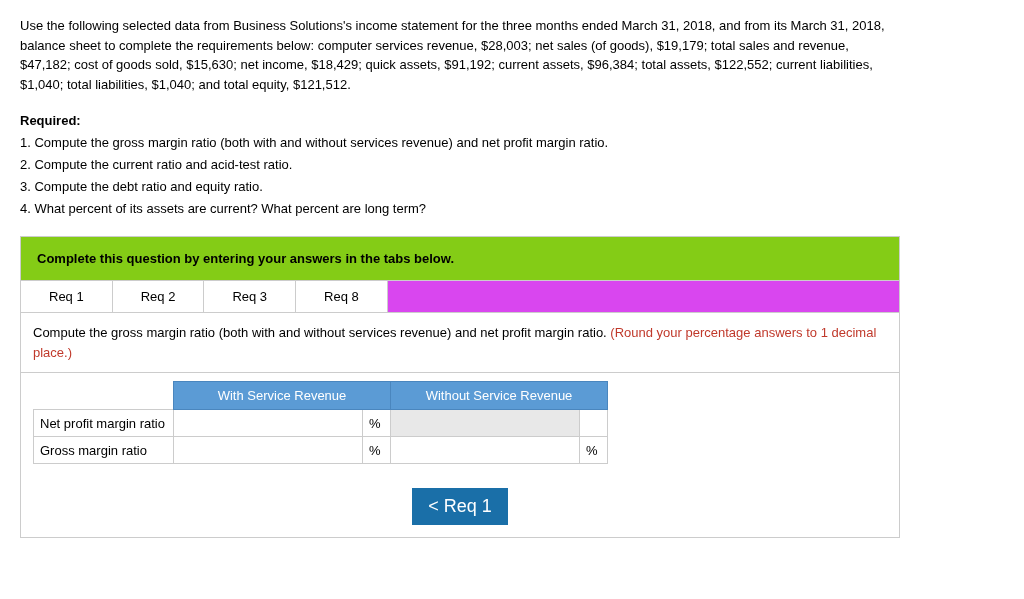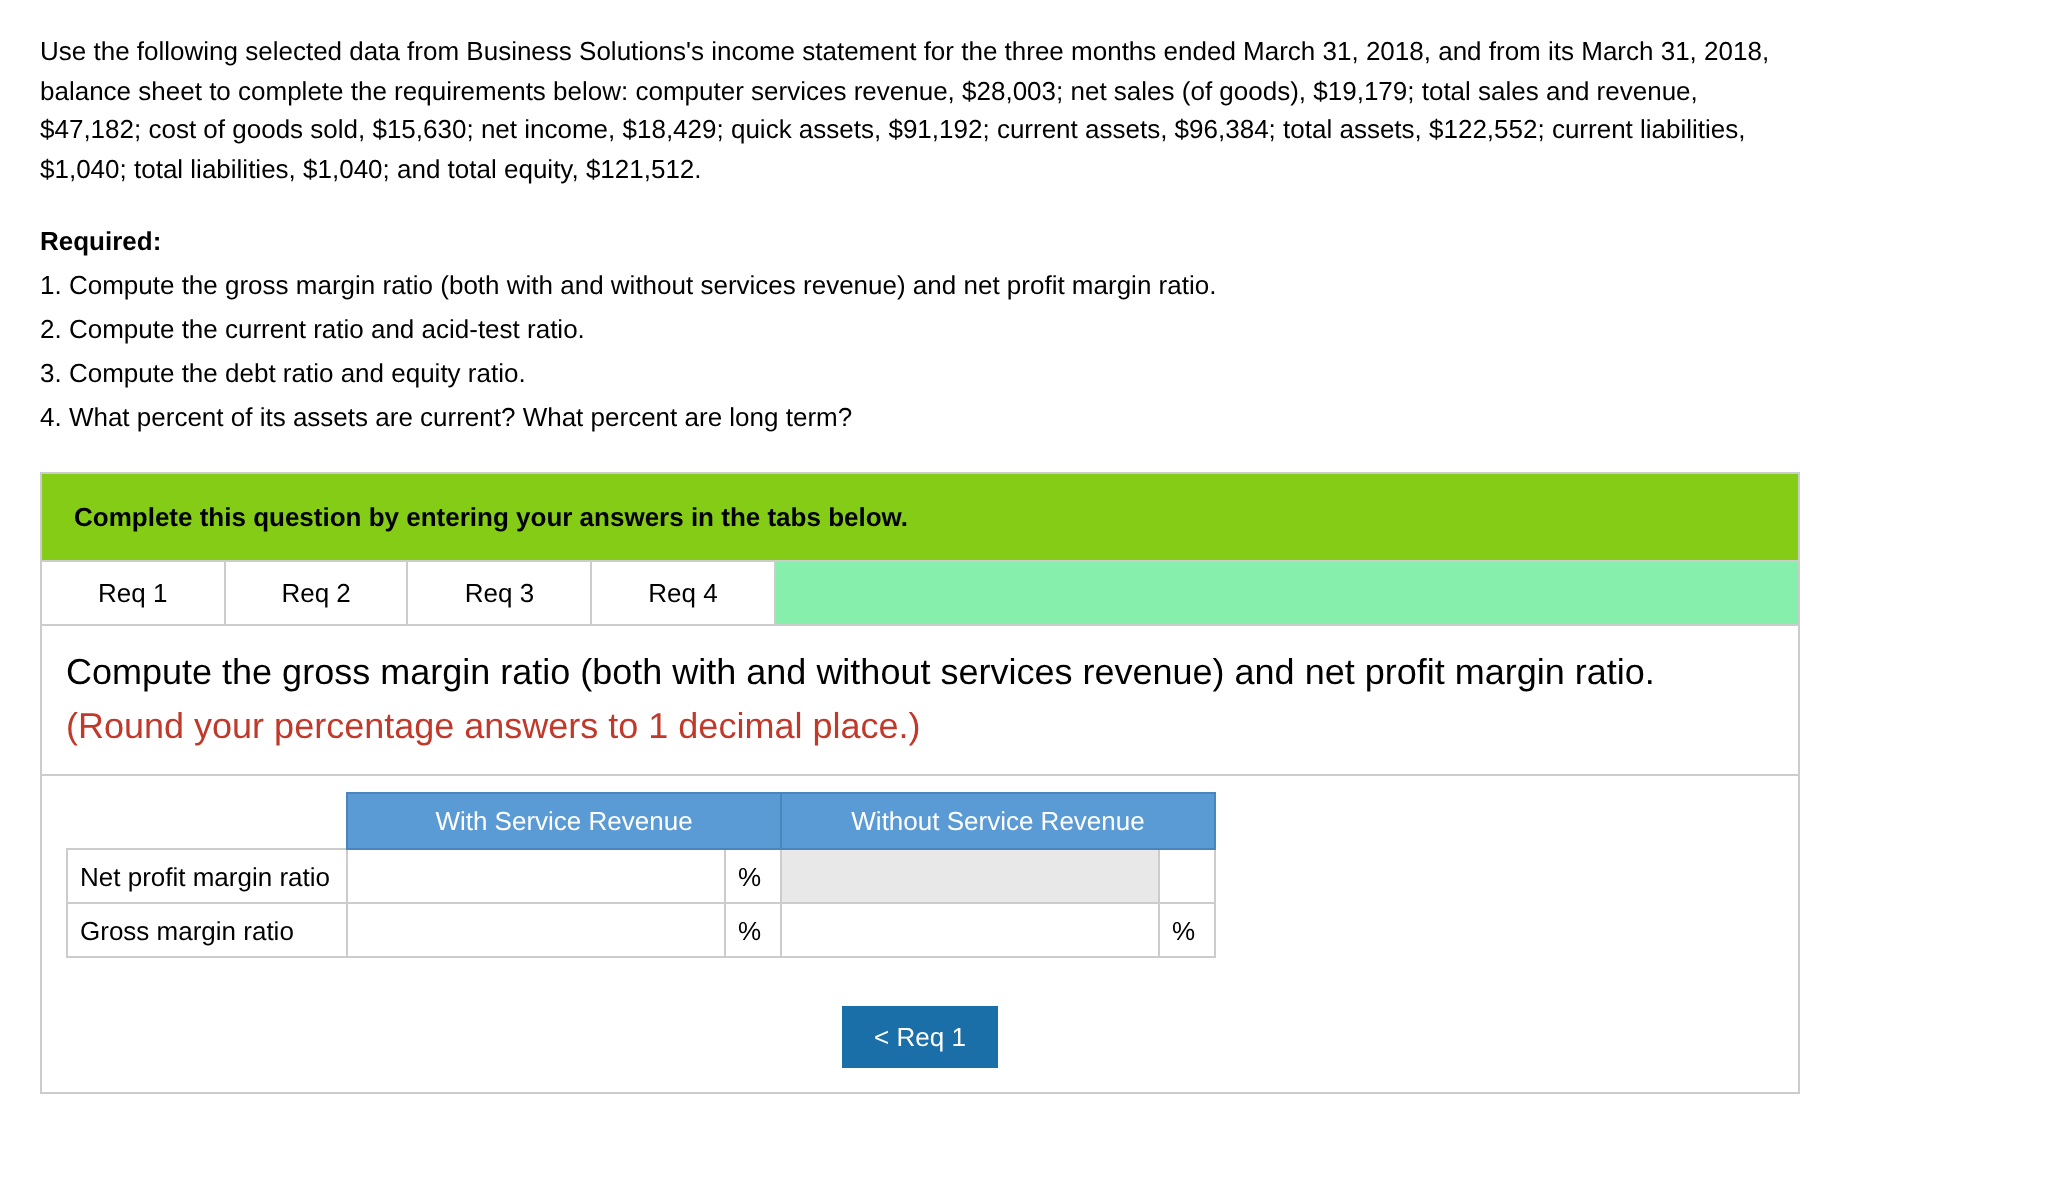--- a/index.html
+++ b/index.html
@@ -36,40 +36,40 @@
       font-weight: bold;
     }
     .tabs-container {
       max-width: 880px;
       border: 1px solid #ccc;
       border-top: none;
     }
     .tabs-row {
       display: flex;
       border-bottom: 1px solid #ccc;
-      background: #86efac;
+      background: #d946ef;
     }
     .tab {
       padding: 8px 28px;
       border-right: 1px solid #ccc;
       cursor: pointer;
       font-size: 13px;
       background: #fff;
     }
     .tab:first-child {
       border-left: none;
     }
     .tab.active {
       background: #fff;
       font-weight: normal;
     }
     .tab-content {
       padding: 10px 12px;
       border-bottom: 1px solid #ccc;
-      font-size: 18px;
+      font-size: 13px;
       line-height: 1.5;
     }
     .tab-content .round-note {
       color: #c0392b;
     }
     .data-table-wrapper {
       padding: 8px 12px 12px 12px;
     }
     .data-table {
       border-collapse: collapse;
@@ -120,21 +120,21 @@
       gap: 10px;
       padding: 12px 12px;
       align-items: center;
       justify-content: center;
     }
     .btn-nav {
       background: #1a6fa8;
       color: #fff;
       border: none;
       padding: 8px 16px;
-      font-size: 13px;
+      font-size: 18px;
       cursor: pointer;
       display: flex;
       align-items: center;
       gap: 6px;
     }
   </style>
 </head>
 <body>
 
 <p class="intro-text">Use the following selected data from Business Solutions's income statement for the three months ended March 31, 2018, and from its March 31, 2018, balance sheet to complete the requirements below: computer services revenue, $28,003; net sales (of goods), $19,179; total sales and revenue, $47,182; cost of goods sold, $15,630; net income, $18,429; quick assets, $91,192; current assets, $96,384; total assets, $122,552; current liabilities, $1,040; total liabilities, $1,040; and total equity, $121,512.</p>
@@ -150,21 +150,21 @@
 <div class="instruction-box">
   <span>Complete this question by entering your answers in the tabs below.</span>
 </div>
 
 <div class="tabs-container">
 
   <div class="tabs-row">
     <div class="tab active">Req 1</div>
     <div class="tab">Req 2</div>
     <div class="tab">Req 3</div>
-    <div class="tab">Req 4</div>
+    <div class="tab">Req 8</div>
   </div>
 
   <div class="tab-content">
     <span>Compute the gross margin ratio (both with and without services revenue) and net profit margin ratio.</span>
     <span class="round-note">(Round your percentage answers to 1 decimal place.)</span>
   </div>
 
   <div class="data-table-wrapper">
     <table class="data-table">
       <thead>

